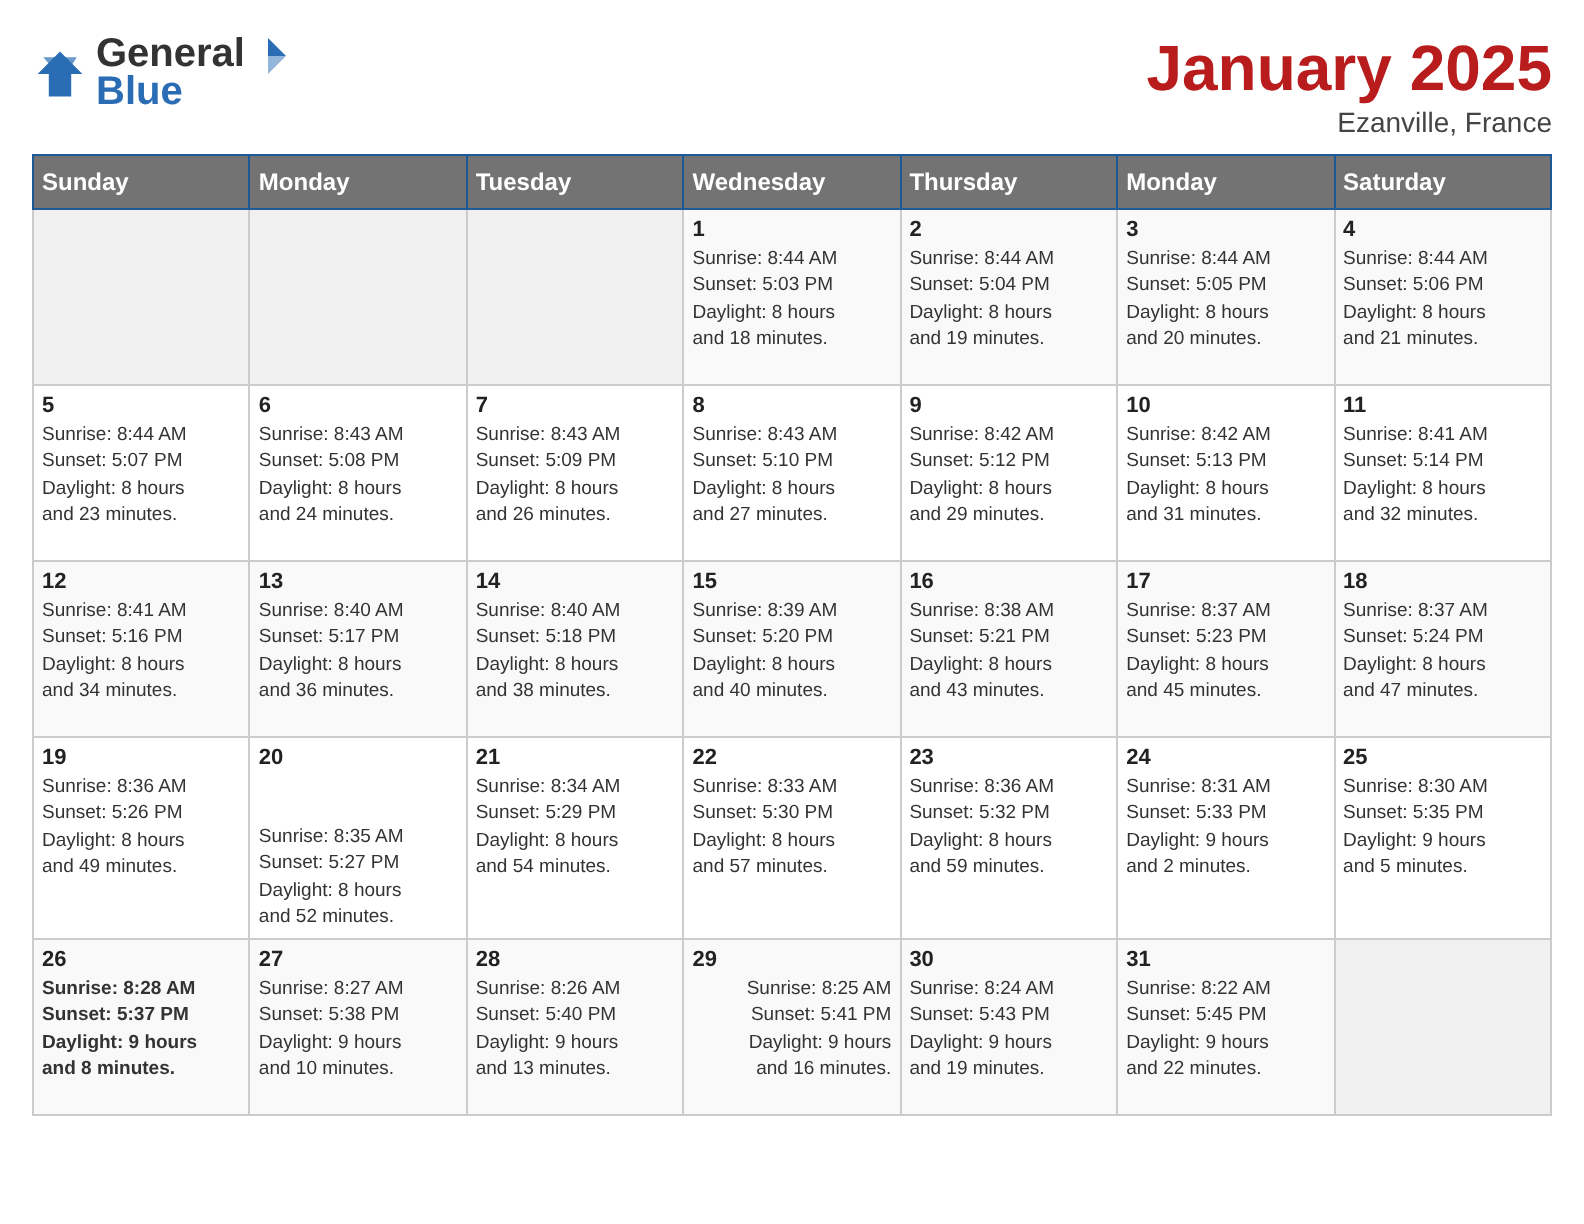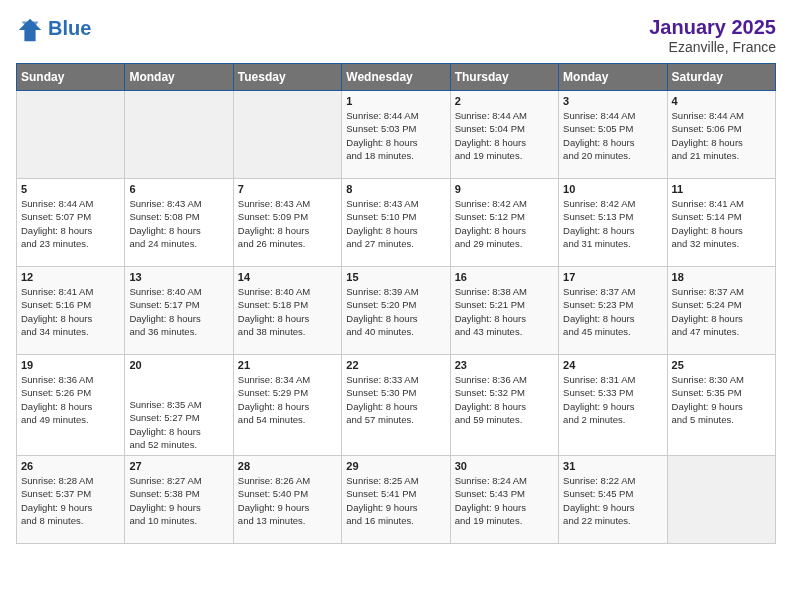--- a/index.html
+++ b/index.html
@@ -22,23 +22,23 @@
       gap: 4px;
     }
     .logo-icon {
       width: 28px;
       height: 28px;
     }
     .title-area {
       text-align: right;
     }
     .main-title {
-      font-size: 20px;
+      font-size: 32px;
       font-weight: bold;
-      color: #4c1d95;
+      color: #b91c1c;
     }
     .subtitle {
       font-size: 14px;
       color: #444;
     }
     table {
       width: 100%;
       border-collapse: collapse;
       table-layout: fixed;
     }
@@ -85,20 +85,27 @@
 
 <div class="header-area">
   <div class="logo">
     <svg class="logo-icon" viewBox="0 0 40 40" xmlns="http://www.w3.org/2000/svg">
       <polygon points="20,4 36,20 28,20 28,36 12,36 12,20 4,20" fill="#2a6db5"></polygon>
       <polygon points="20,2 38,22 30,22 30,38 10,38 10,22 2,22" fill="none" stroke="#2a6db5" stroke-width="0"></polygon>
 
       <path d="M8 8 L32 8 L22 24 Z" fill="#2a6db5" opacity="0.7"></path>
     </svg>
     <div>
+      <div style="display:flex;align-items:center;gap:0;">
+        <span style="font-size:20px;font-weight:bold;color:#333;">General</span>
+        <svg width="22" height="22" viewBox="0 0 22 22" style="margin:0 1px;">
+          <path d="M11 2 L20 11 L11 11 Z" fill="#2a6db5"></path>
+          <path d="M11 11 L20 11 L11 20 Z" fill="#2a6db5" opacity="0.5"></path>
+        </svg>
+      </div>
       <div style="font-size:20px;font-weight:bold;color:#2a6db5;margin-top:-4px;">Blue</div>
     </div>
   </div>
   <div class="title-area">
     <div class="main-title">January 2025</div>
     <div class="subtitle">Ezanville, France</div>
   </div>
 </div>
 
 <table>
@@ -296,42 +303,42 @@
           <span class="day-number">25</span>
           <div class="cell-info" style="white-space: pre-line;">Sunrise: 8:30 AM
 Sunset: 5:35 PM
 Daylight: 9 hours
 and 5 minutes.</div>
         </td>
       </tr>
       <tr>
         <td>
           <span class="day-number">26</span>
-          <div class="cell-info" style="white-space: pre-line;">Sunrise: 8:28 AM
+          <div class="cell-info" style="white-space: pre-line; font-weight: bold;">Sunrise: 8:28 AM
 Sunset: 5:37 PM
 Daylight: 9 hours
 and 8 minutes.</div>
         </td>
         <td>
           <span class="day-number">27</span>
           <div class="cell-info" style="white-space: pre-line;">Sunrise: 8:27 AM
 Sunset: 5:38 PM
 Daylight: 9 hours
 and 10 minutes.</div>
         </td>
         <td>
           <span class="day-number">28</span>
           <div class="cell-info" style="white-space: pre-line;">Sunrise: 8:26 AM
 Sunset: 5:40 PM
 Daylight: 9 hours
 and 13 minutes.</div>
         </td>
         <td>
           <span class="day-number">29</span>
-          <div class="cell-info" style="white-space: pre-line;">Sunrise: 8:25 AM
+          <div class="cell-info" style="white-space: pre-line; text-align: right;">Sunrise: 8:25 AM
 Sunset: 5:41 PM
 Daylight: 9 hours
 and 16 minutes.</div>
         </td>
         <td>
           <span class="day-number">30</span>
           <div class="cell-info" style="white-space: pre-line;">Sunrise: 8:24 AM
 Sunset: 5:43 PM
 Daylight: 9 hours
 and 19 minutes.</div>

